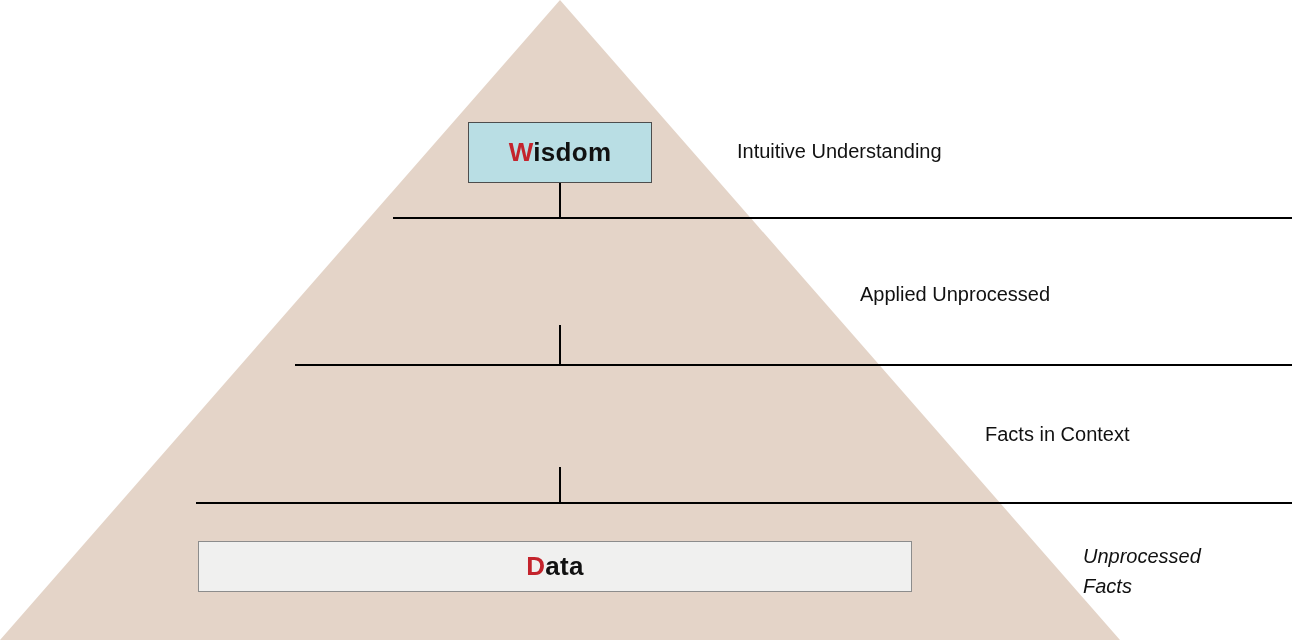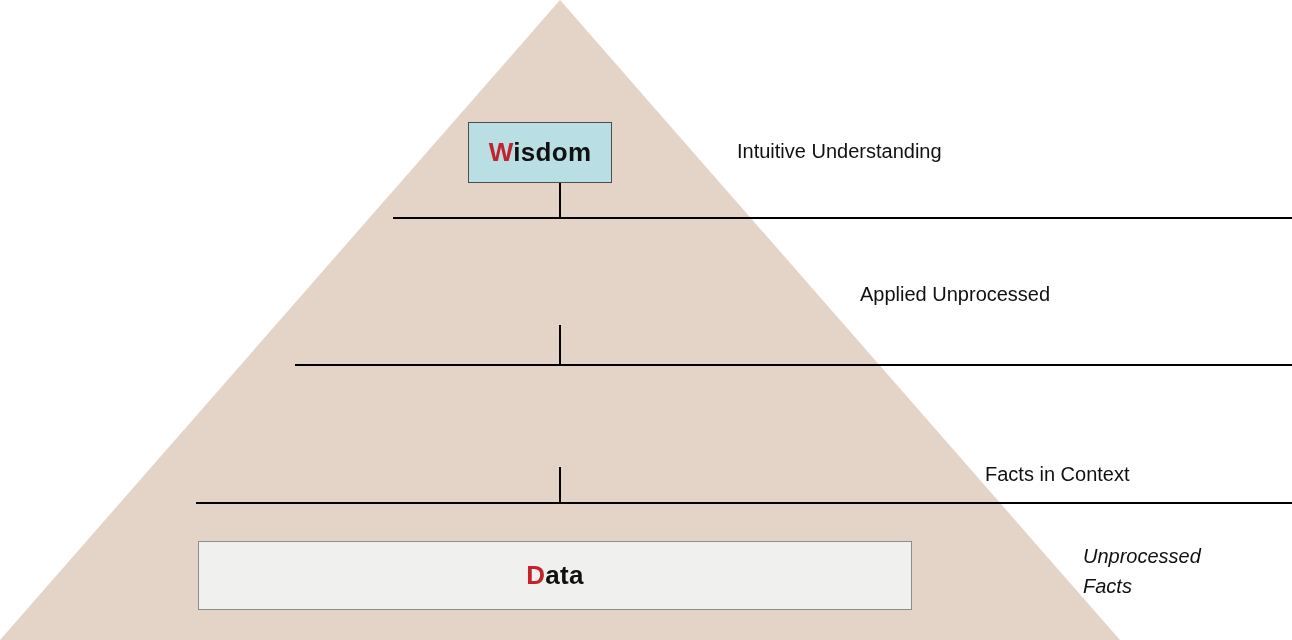--- a/index.html
+++ b/index.html
@@ -53,34 +53,34 @@
     position: absolute;
     display: flex;
     align-items: center;
     justify-content: center;
     border: 1px solid var(--box-border);
     font-size: 26px;
     font-weight: bold;
     color: #111111;
     letter-spacing: 0.3px;
   }
-  .box-wisdom      { left: 468px; top: 122px; width: 144px; height: 61px; background: var(--box-wisdom); }
+  .box-wisdom      { left: 468px; top: 122px; width: 184px; height: 61px; background: var(--box-wisdom); }
   .box-knowledge   { left: 393px; top: 263px; width: 337px; height: 62px; background: var(--box-knowledge); }
   .box-information { left: 298px; top: 404px; width: 520px; height: 63px; background: var(--box-information); }
-  .box-data        { left: 198px; top: 541px; width: 714px; height: 69px; background: var(--box-data); border-color: #8c8c8c; }
+  .box-data        { left: 198px; top: 541px; width: 714px; height: 51px; background: var(--box-data); border-color: #8c8c8c; }
   .lead { color: var(--accent-red); }
   .desc {
     position: absolute;
     font-size: 20px;
     color: #111111;
     white-space: nowrap;
   }
   .desc-wisdom      { left: 737px; top: 140px; }
   .desc-knowledge   { left: 860px; top: 283px; }
-  .desc-information { left: 985px; top: 423px; margin-top: 40px; }
+  .desc-information { left: 985px; top: 423px; }
   .desc-data {
     left: 1083px; top: 541px;
     width: 162px;
     text-align: left;
     line-height: 30px;
     white-space: normal;
     font-style: italic;
   }
 </style>
 </head>

